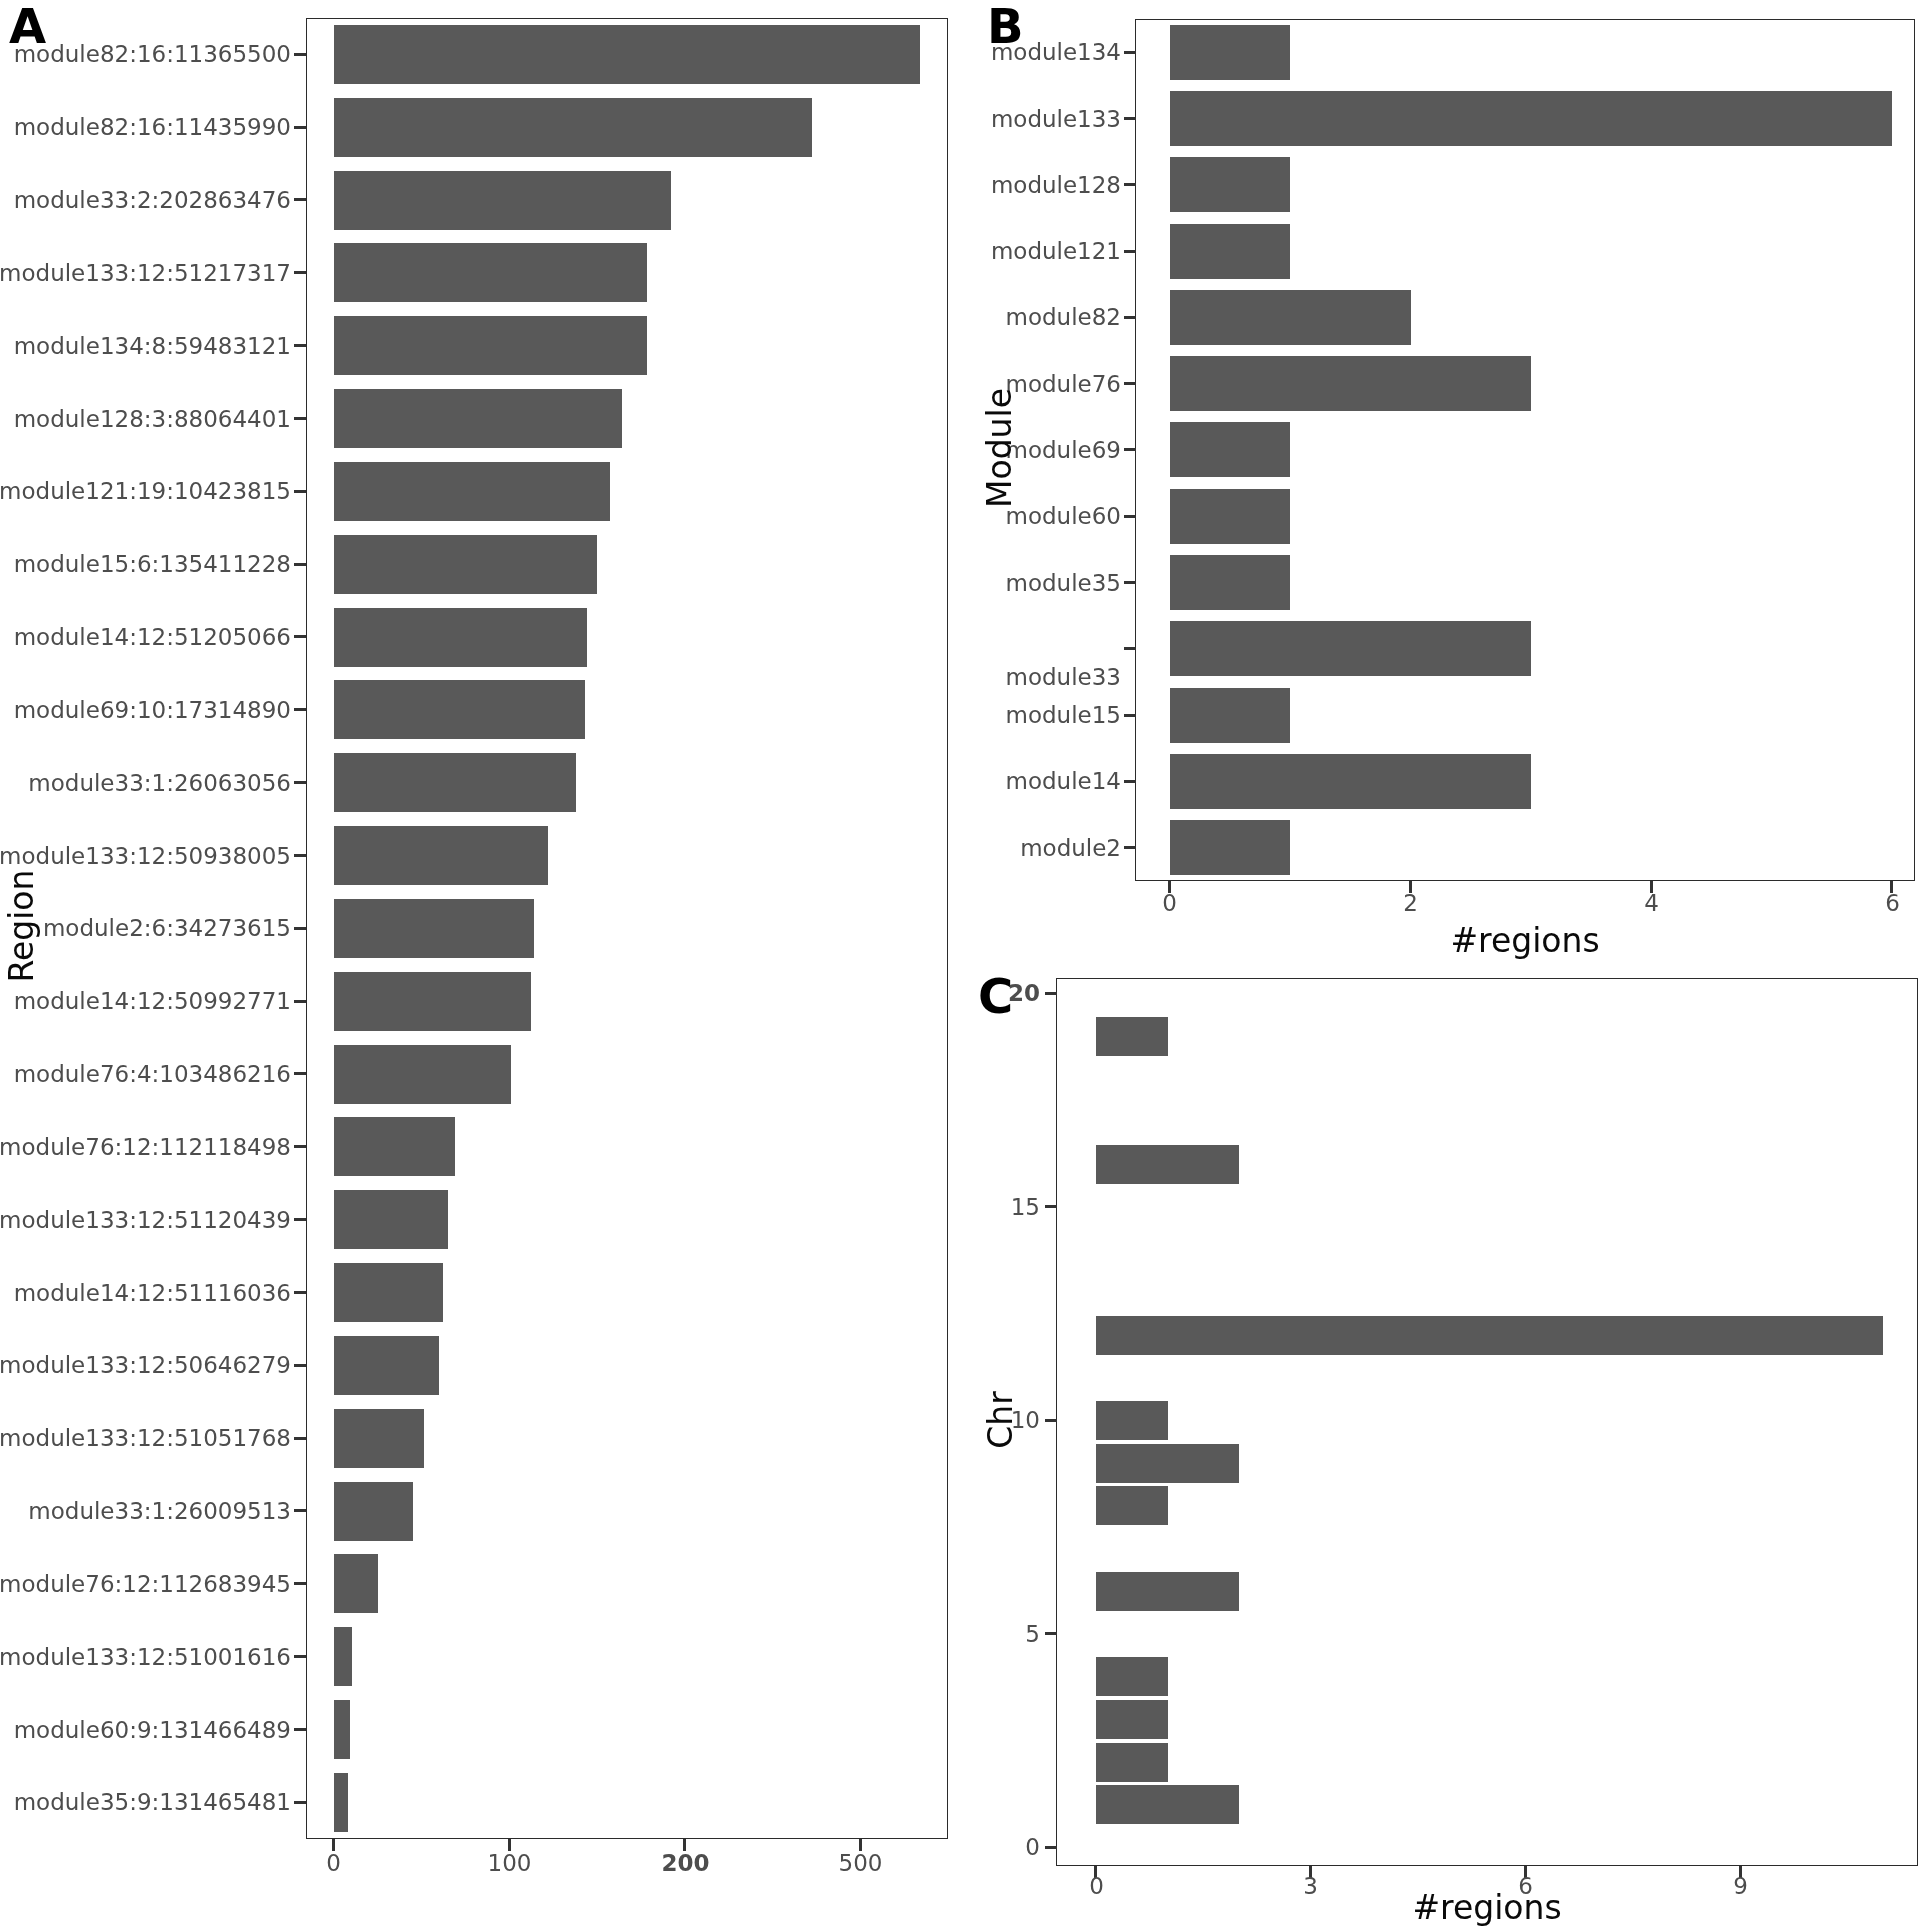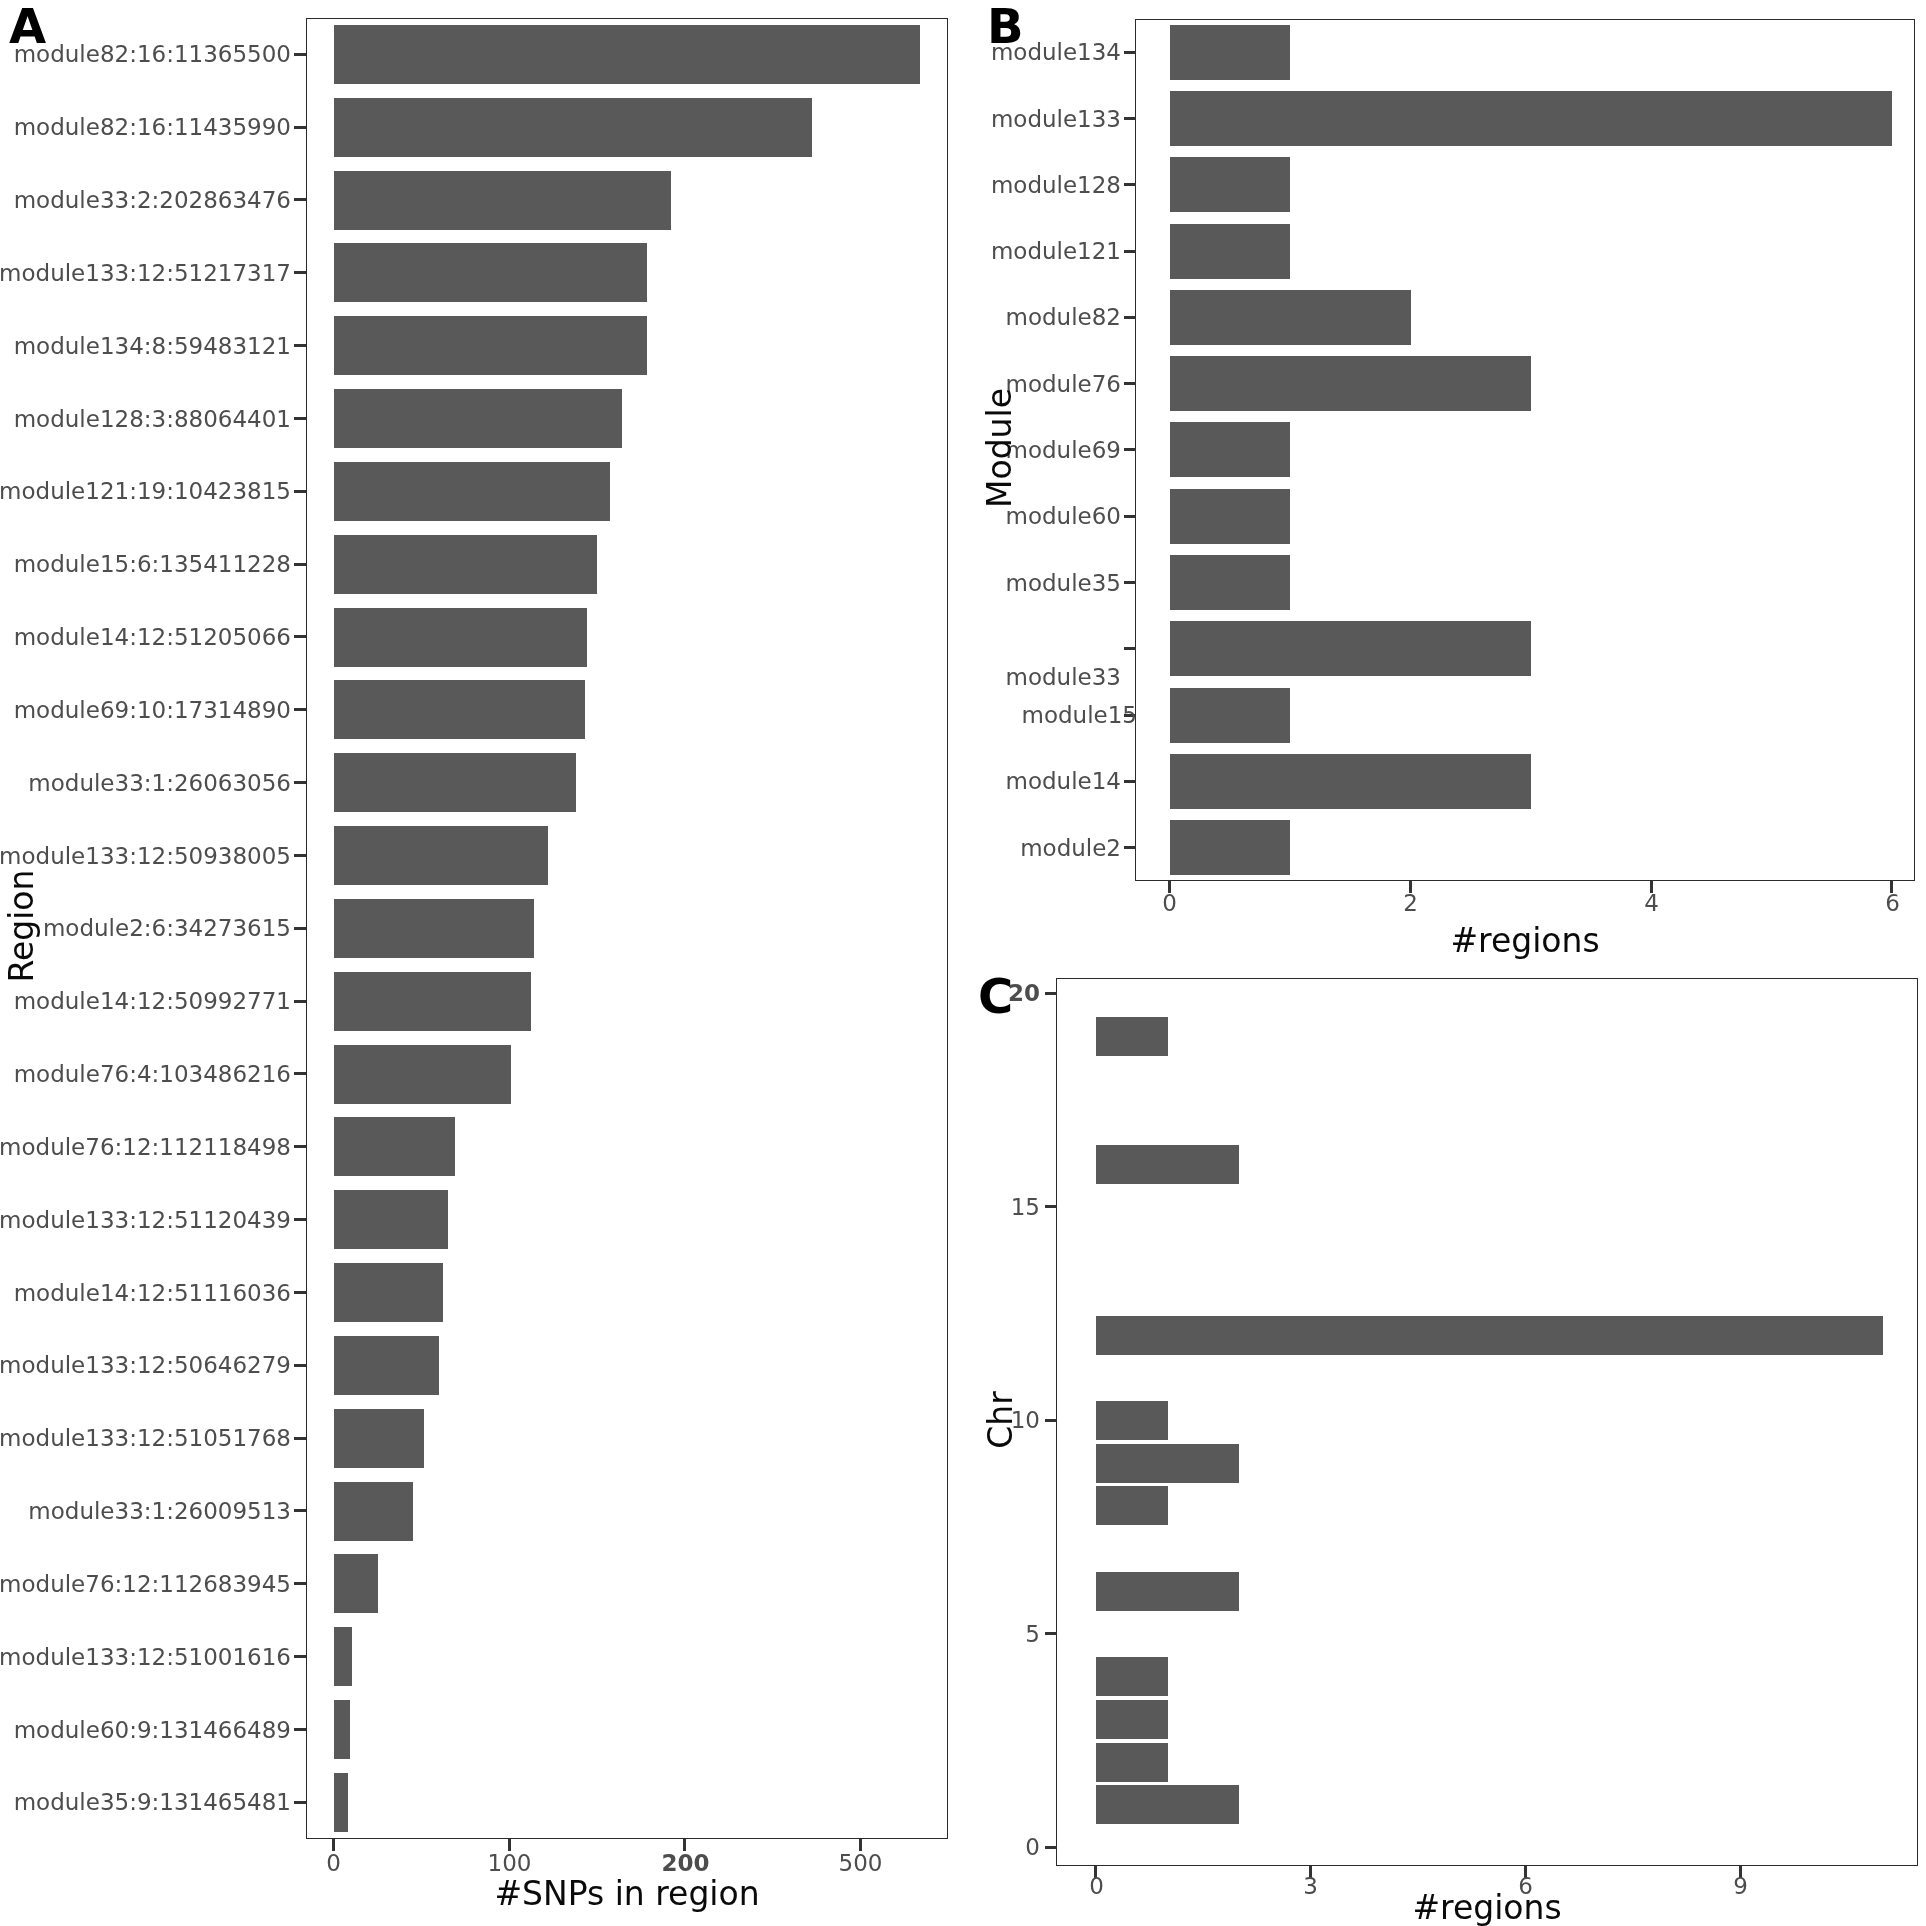--- a/index.html
+++ b/index.html
@@ -177,21 +177,21 @@
       <div class="tick-mark" style="left: 1124px; top: 515px; width: 11.6px; height: 3.2px;"></div>
       <div class="tick-label yl" style="left: 774px; top: 500px; width: 347px;">module60</div>
       <div class="bar" style="left: 1170px; top: 489px; width: 120px; height: 55px;"></div>
       <div class="tick-mark" style="left: 1124px; top: 581px; width: 11.6px; height: 3.2px;"></div>
       <div class="tick-label yl" style="left: 774px; top: 567px; width: 347px;">module35</div>
       <div class="bar" style="left: 1170px; top: 555px; width: 120px; height: 55px;"></div>
       <div class="tick-mark" style="left: 1124px; top: 647px; width: 11.6px; height: 3.2px;"></div>
       <div class="tick-label yl" style="left: 774px; top: 633px; width: 347px; margin-top: 28px;">module33</div>
       <div class="bar" style="left: 1170px; top: 621px; width: 361px; height: 55px;"></div>
       <div class="tick-mark" style="left: 1124px; top: 714px; width: 11.6px; height: 3.2px;"></div>
-      <div class="tick-label yl" style="left: 790px; top: 699px; width: 347px; text-align: right;">module15</div>
+      <div class="tick-label yl" style="left: 774px; top: 699px; width: 347px; text-align: right;">module15</div>
       <div class="bar" style="left: 1170px; top: 688px; width: 120px; height: 55px;"></div>
       <div class="tick-mark" style="left: 1124px; top: 780px; width: 11.6px; height: 3.2px;"></div>
       <div class="tick-label yl" style="left: 774px; top: 765px; width: 347px;">module14</div>
       <div class="bar" style="left: 1170px; top: 754px; width: 361px; height: 55px;"></div>
       <div class="tick-mark" style="left: 1124px; top: 846px; width: 11.6px; height: 3.2px;"></div>
       <div class="tick-label yl" style="left: 774px; top: 832px; width: 347px;">module2</div>
       <div class="bar" style="left: 1170px; top: 820px; width: 120px; height: 55px;"></div>
     </div>
   <div id="panelC-dyn">
       <div class="tick-mark" style="left: 1094px; top: 1866px; width: 3.2px; height: 11.6px;"></div>
@@ -218,21 +218,20 @@
       <div class="bar" style="left: 1096px; top: 1401px; width: 72px; height: 39px;"></div>
       <div class="bar" style="left: 1096px; top: 1444px; width: 143px; height: 39px;"></div>
       <div class="bar" style="left: 1096px; top: 1486px; width: 72px; height: 39px;"></div>
       <div class="bar" style="left: 1096px; top: 1572px; width: 143px; height: 39px;"></div>
       <div class="bar" style="left: 1096px; top: 1657px; width: 72px; height: 39px;"></div>
       <div class="bar" style="left: 1096px; top: 1700px; width: 72px; height: 39px;"></div>
       <div class="bar" style="left: 1096px; top: 1743px; width: 72px; height: 39px;"></div>
       <div class="bar" style="left: 1096px; top: 1785px; width: 143px; height: 39px;"></div>
     </div>
 
-  <div class="axis-title xt-a">#SNPs in region</div>
   <div class="axis-title yt-a">Region</div>
   <div class="axis-title xt-b">#regions</div>
   <div class="axis-title yt-b">Module</div>
   <div class="axis-title xt-c">#regions</div>
   <div class="axis-title yt-c">Chr</div>
 
 </div>
 
 
 </body></html>

